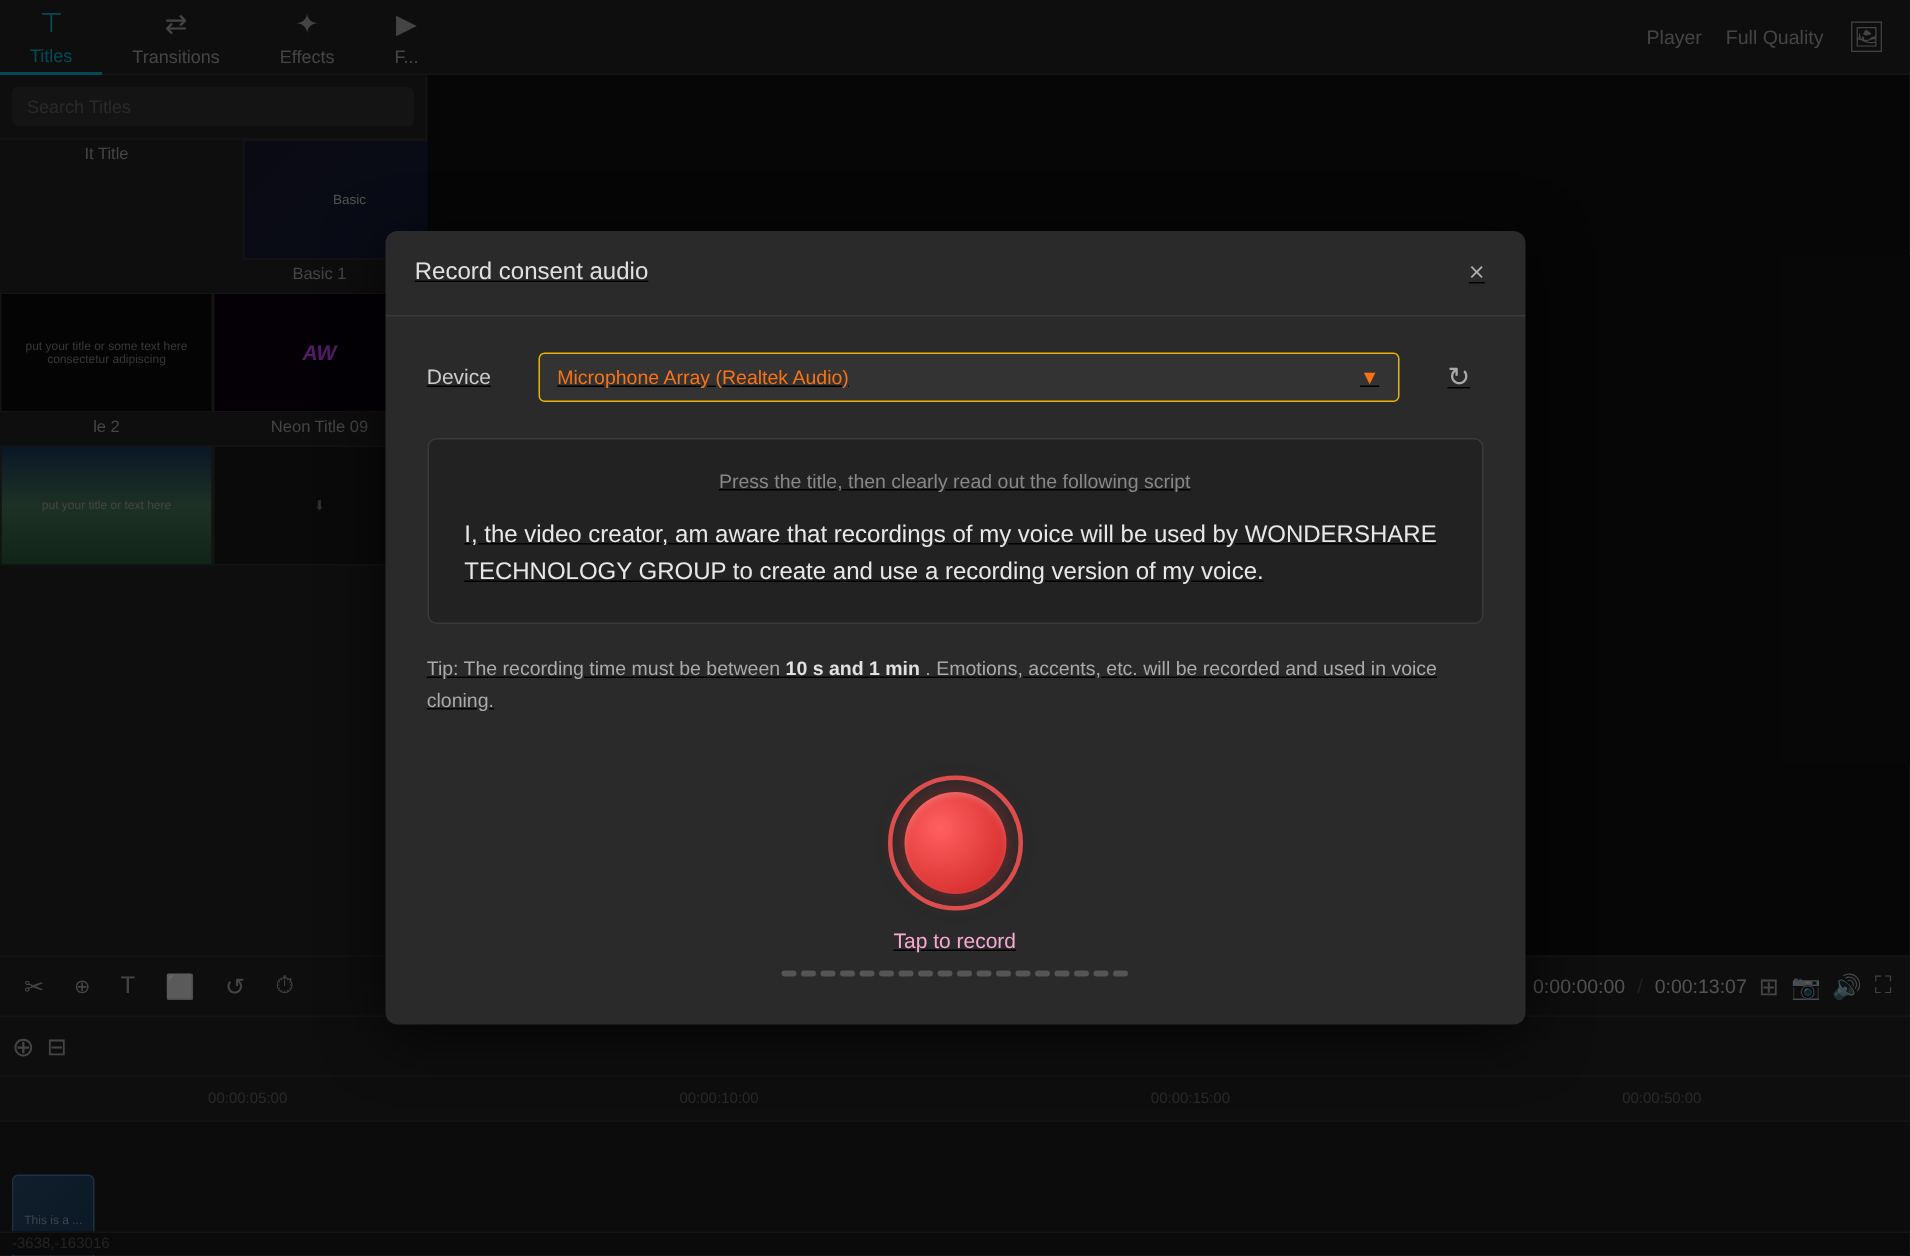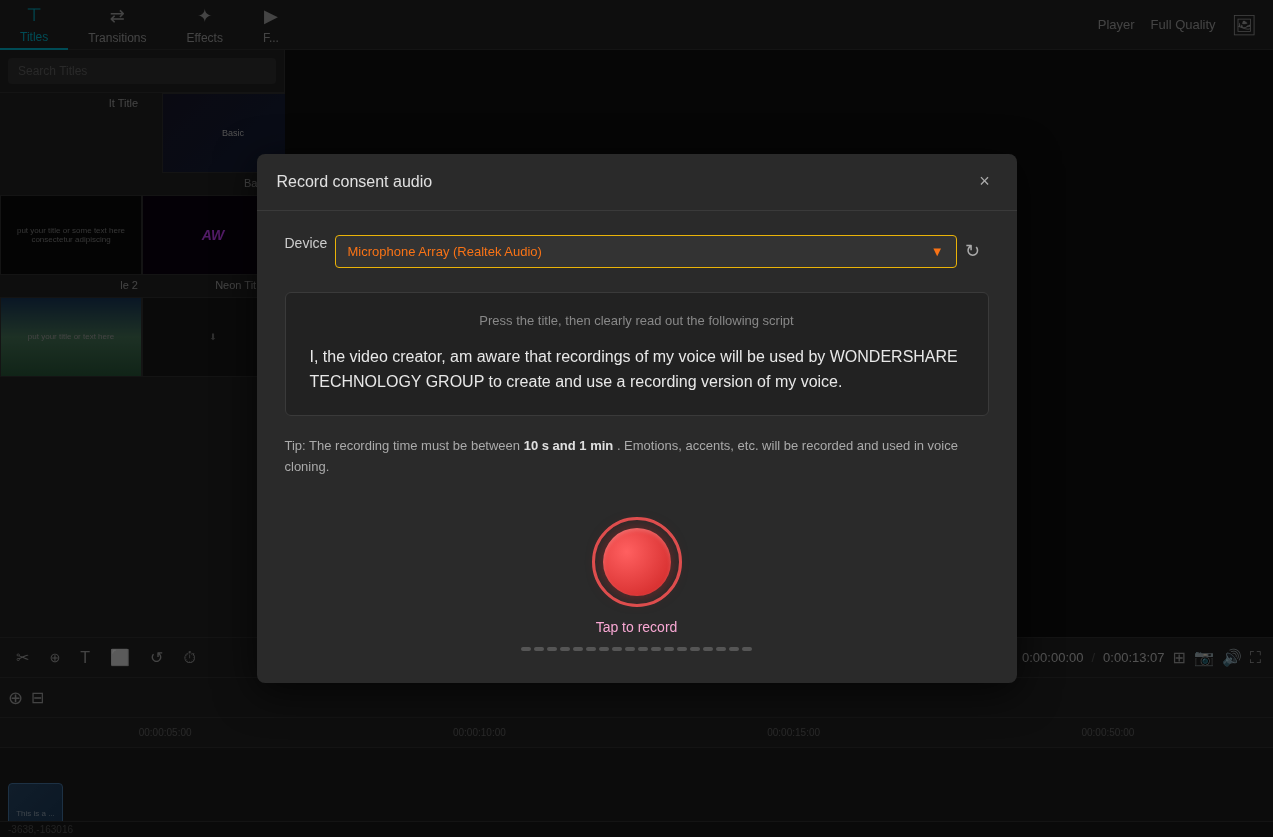--- a/index.html
+++ b/index.html
@@ -108,21 +108,21 @@
       overflow: hidden;
       border: 1px solid #333;
     }
     .title-thumb.selected {
       border: 2px solid #00bcd4;
     }
     .title-label {
       font-size: 11px;
       color: #aaa;
       padding: 4px 4px 6px;
-      text-align: right;
+      text-align: center;
     }
 
     
     .thumb-your-title {
       background: #0d0d0d;
       font-size: 10px;
       color: #ddd;
       font-weight: bold;
       text-align: center;
     }
@@ -241,20 +241,21 @@
 
     
     .modal-overlay {
       position: absolute;
       inset: 0;
       background: rgba(0,0,0,0.6);
       display: flex;
       align-items: center;
       justify-content: center;
       z-index: 100;
+      text-decoration: underline;
     }
 
     .modal {
       background: #2a2a2a;
       border-radius: 8px;
       width: 760px;
       max-height: 780px;
       box-shadow: 0 8px 40px rgba(0,0,0,0.7);
       overflow: hidden;
     }
@@ -286,22 +287,22 @@
       justify-content: center;
       border-radius: 4px;
     }
 
     .modal-body {
       padding: 24px 28px;
     }
 
     .device-row {
       display: flex;
-      align-items: flex-start;
-      gap: 0;
+      align-items: center;
+      gap: 24px;
       margin-bottom: 24px;
     }
 
     .device-label {
       color: #ccc;
       font-size: 14px;
       min-width: 50px;
     }
 
     .device-select {

